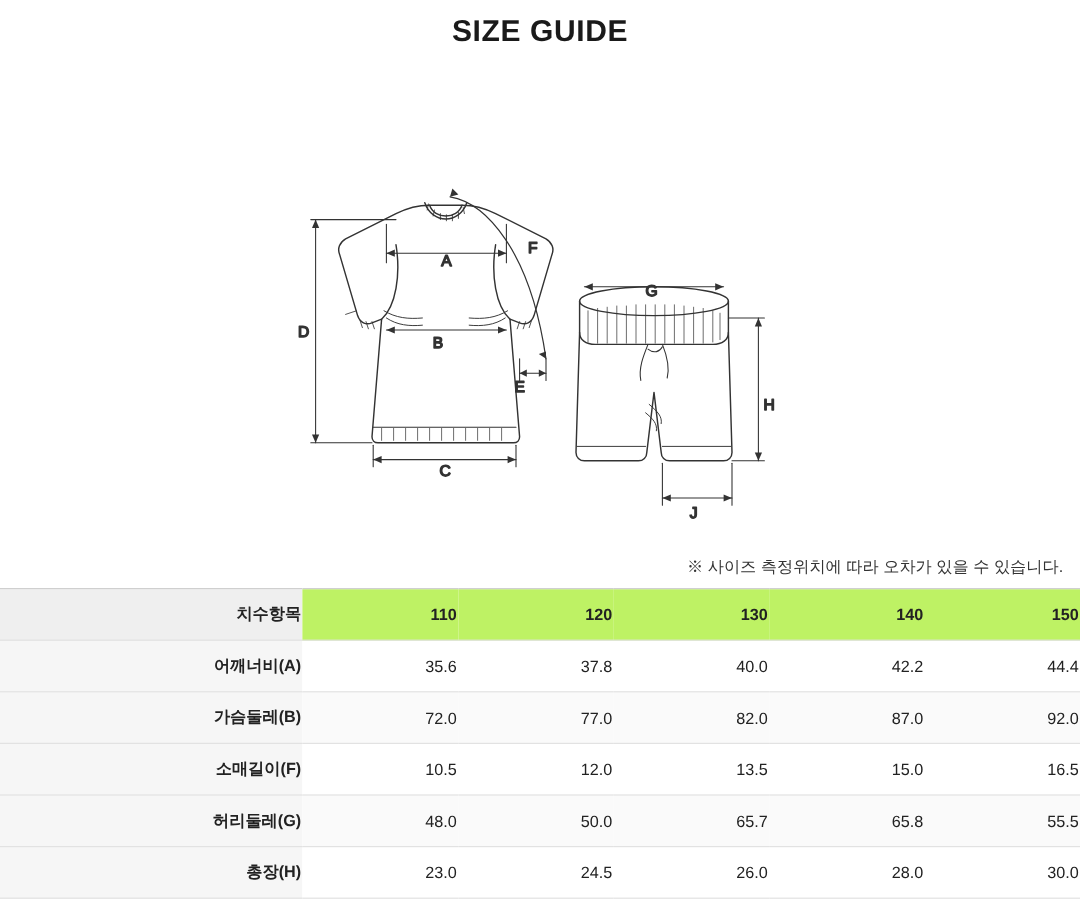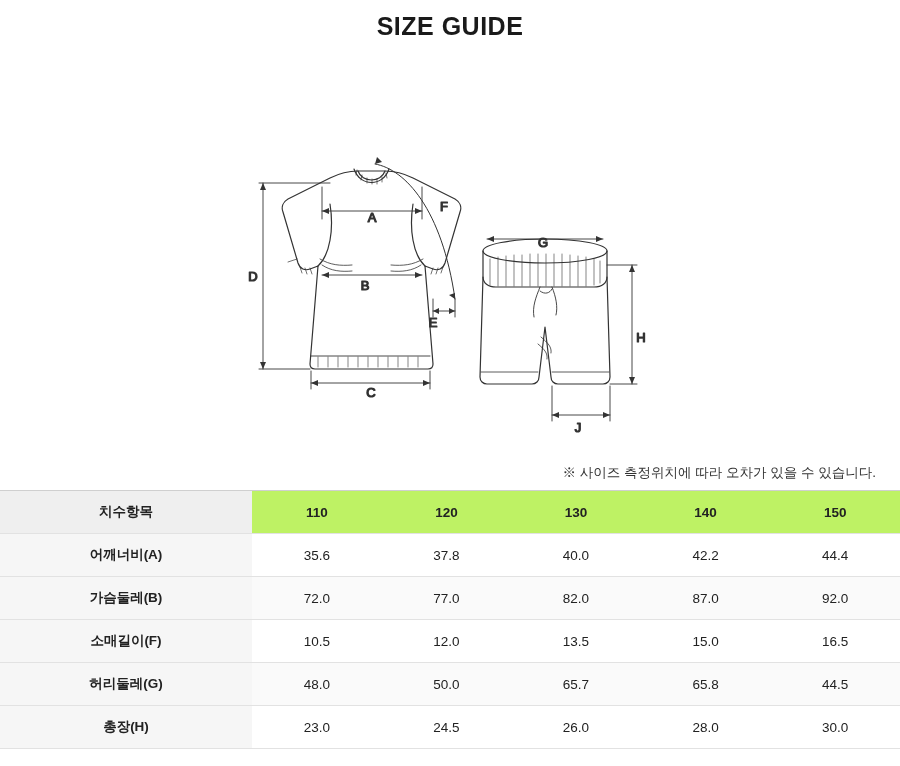--- a/index.html
+++ b/index.html
@@ -30,36 +30,36 @@
   }
   .diagram-wrap {
     position: relative;
     width: 900px;
     height: 405px;
   }
   .note {
     text-align: right;
     font-size: 13.5px;
     color: #333333;
-    padding-right: 24px;
+    padding-right: 14px;
     margin-bottom: 8px;
     font-family: "Liberation Sans", sans-serif;
   }
   table.size-table {
     border-collapse: collapse;
     width: 900px;
     table-layout: fixed;
     font-size: 13.5px;
   }
   table.size-table td,
   table.size-table th {
     border-top: 1px solid #e2e2e2;
     border-bottom: 1px solid #e2e2e2;
     height: 40px;
-    text-align: center;
+    text-align: right;
     font-weight: normal;
     color: #222222;
   }
   table.size-table thead th {
     background: #bef264;
     font-weight: bold;
     border-top: 1px solid #cfcfcf;
     border-bottom: 1px solid #e2e2e2;
   }
   table.size-table tbody tr:nth-child(odd) td {
@@ -296,21 +296,21 @@
         <td>13.5</td>
         <td>15.0</td>
         <td>16.5</td>
       </tr>
       <tr>
         <td class="rowhead">허리둘레(G)</td>
         <td>48.0</td>
         <td>50.0</td>
         <td>65.7</td>
         <td>65.8</td>
-        <td>44.5</td>
+        <td>55.5</td>
       </tr>
       <tr>
         <td class="rowhead">총장(H)</td>
         <td>23.0</td>
         <td>24.5</td>
         <td>26.0</td>
         <td>28.0</td>
         <td>30.0</td>
       </tr>
     </tbody>

